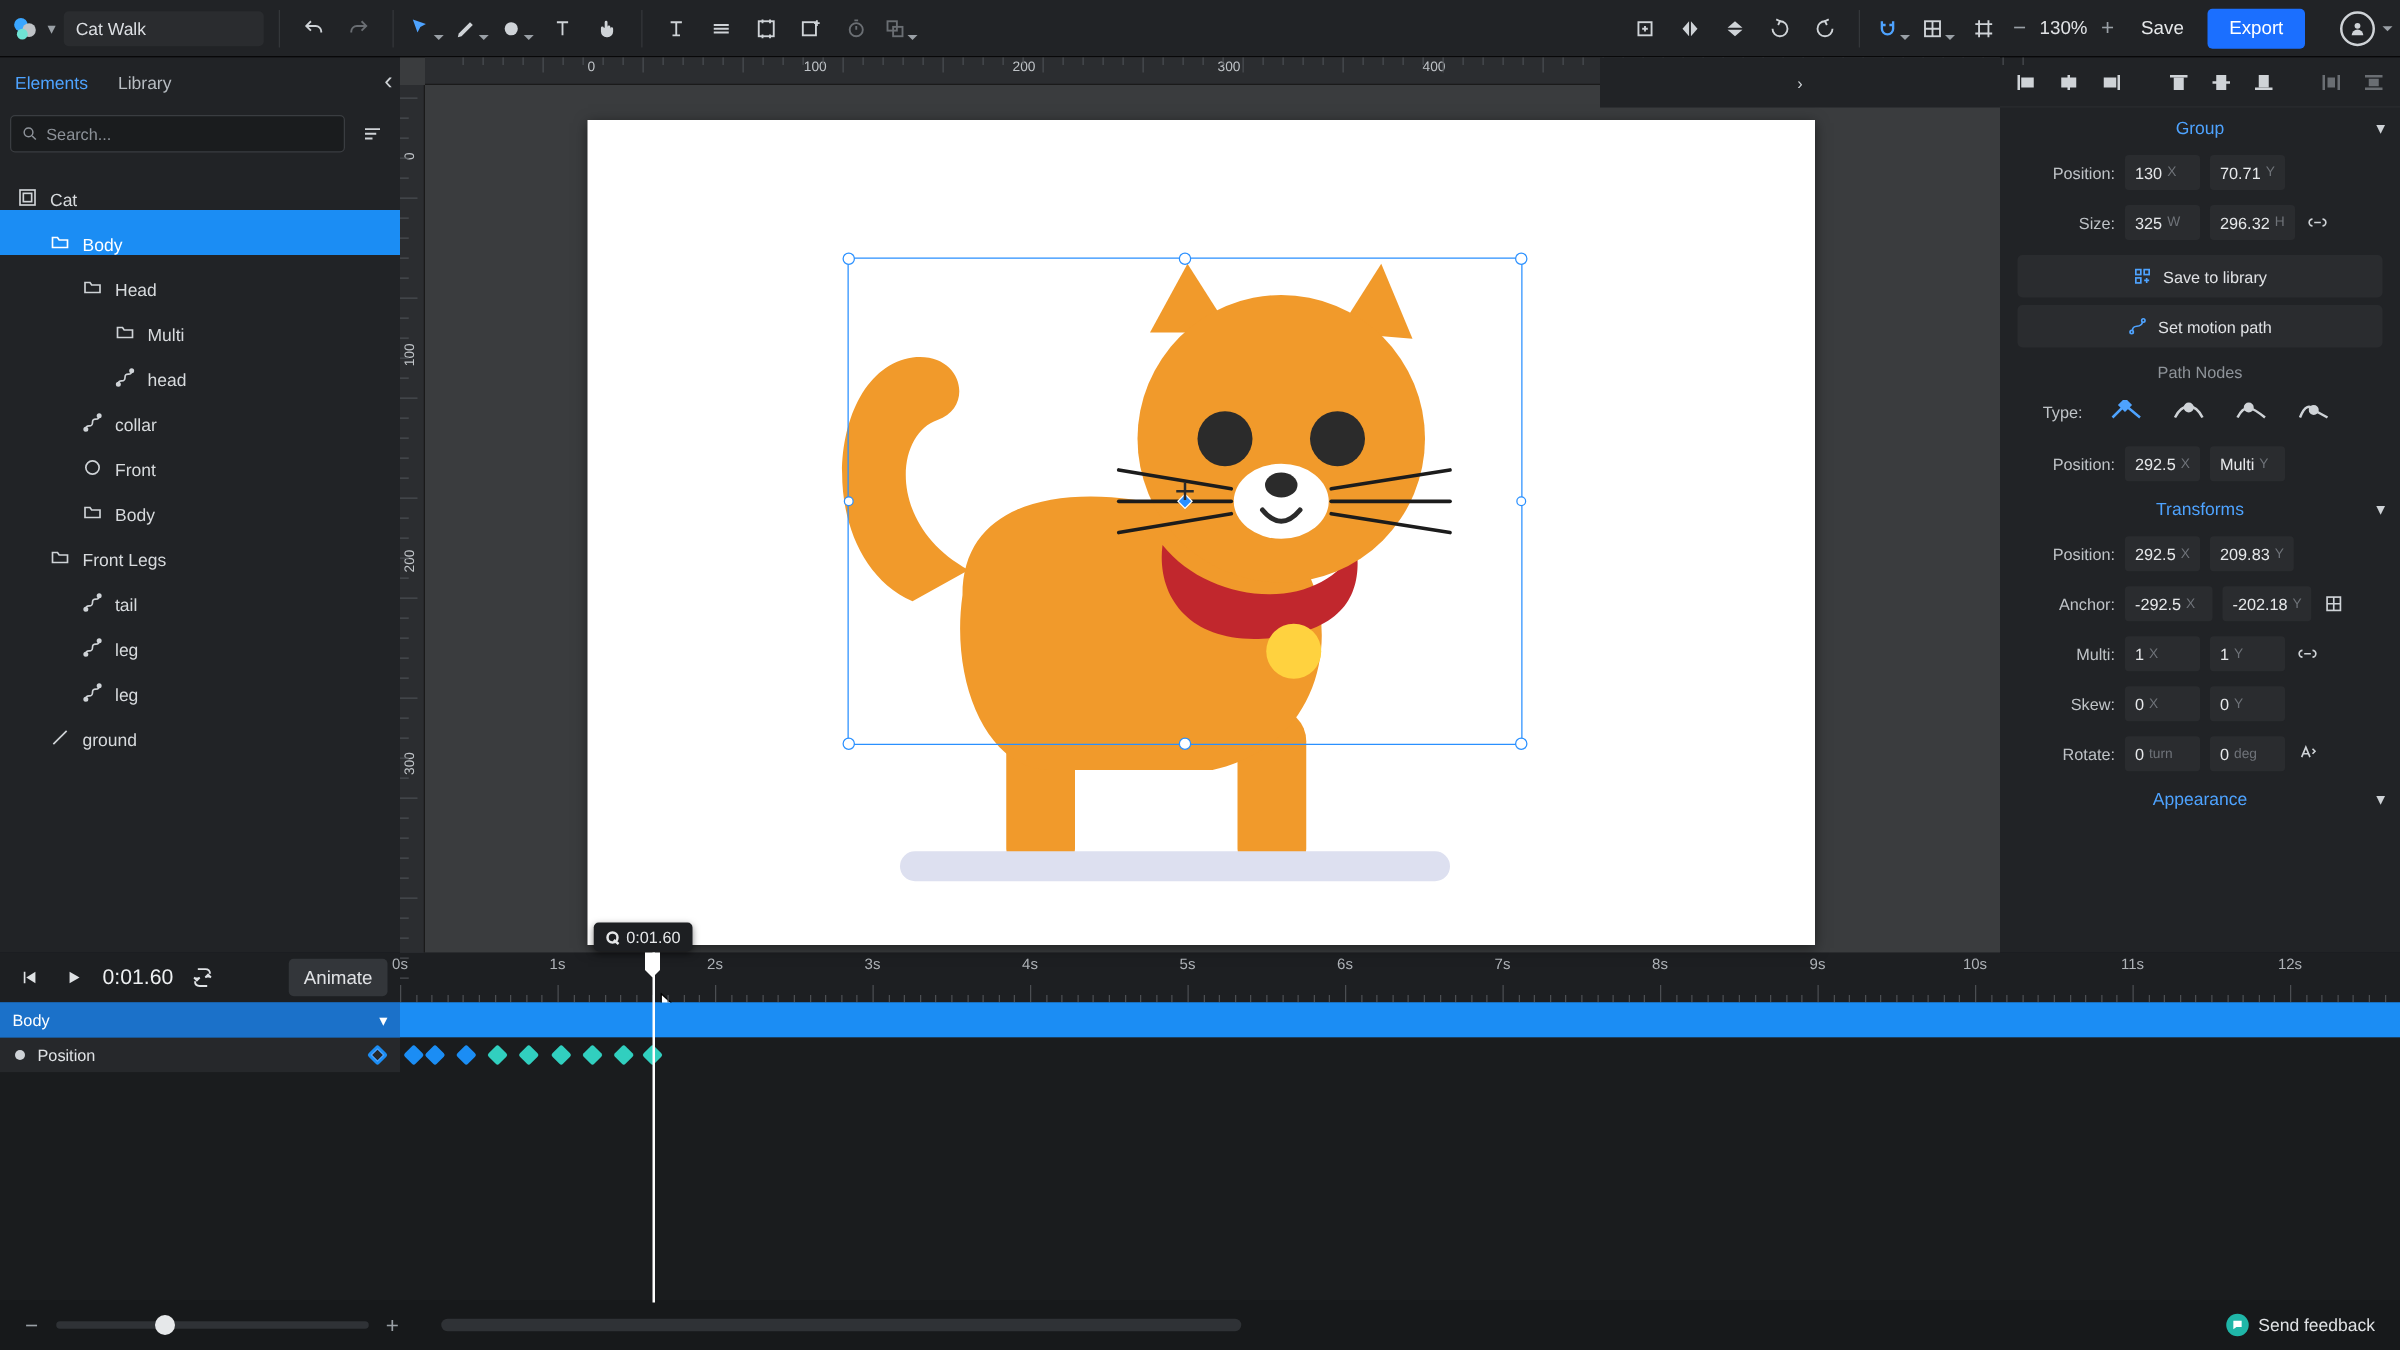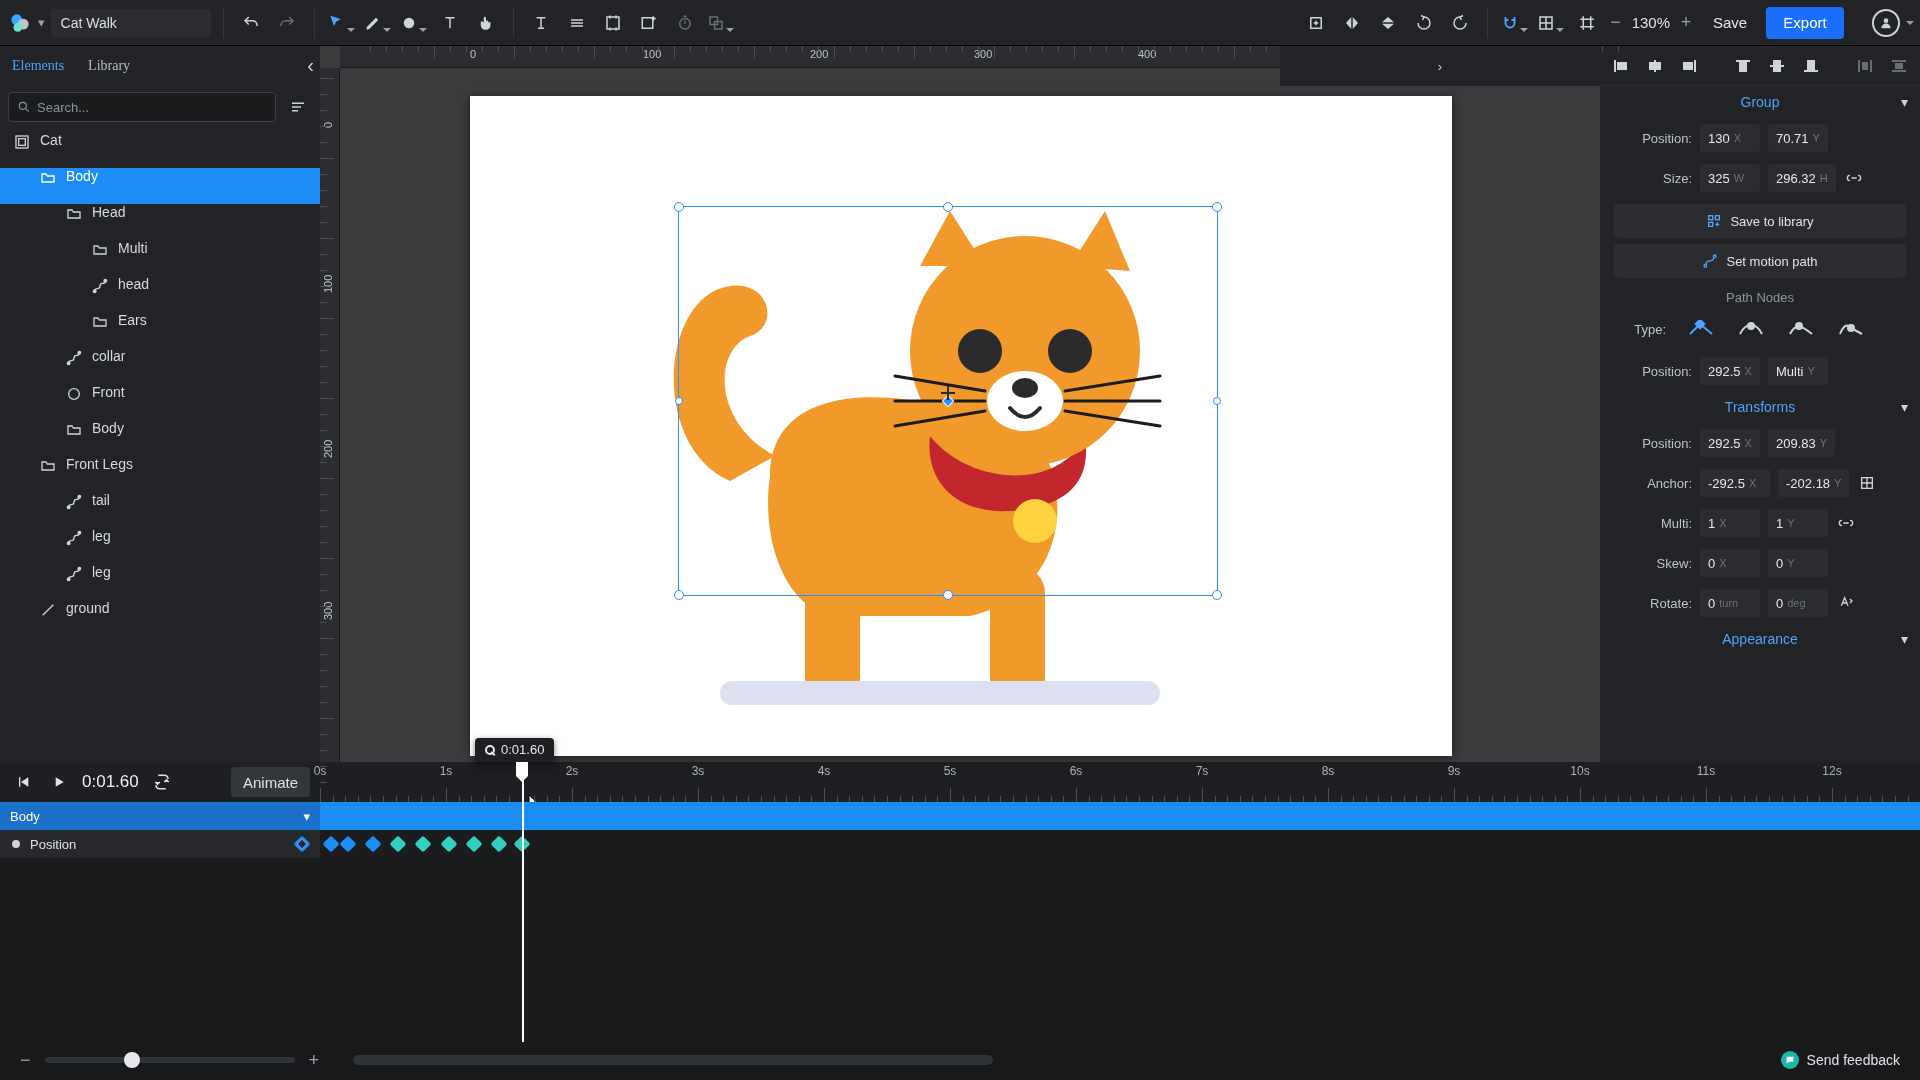--- a/index.html
+++ b/index.html
@@ -35,29 +35,29 @@
   .avatar{width:28px;height:28px;border:2px solid #cfd3d7;border-radius:50%;margin-left:22px;display:flex;align-items:center;justify-content:center;}
   .avatar svg{width:14px;height:14px;}
   .avwrap{display:flex;align-items:center;}
   .avwrap:after{content:"";margin-left:6px;border-left:4px solid transparent;border-right:4px solid transparent;border-top:4px solid #9aa0a6;}
 
   .main{display:flex;height:716px;}
 
   
   .left{width:320px;background:var(--bg1);display:flex;flex-direction:column;}
   .left-tabs{height:40px;display:flex;align-items:center;padding:0 10px;gap:20px;position:relative;}
-  .left-tabs .tab{color:#b7bcc1;font-size:14px;padding:10px 2px;font-family:Liberation Serif, serif;}
+  .left-tabs .tab{color:#b7bcc1;font-size:14px;padding:10px 2px;}
   .left-tabs .tab.active{color:var(--accent-text);}
   .left-tabs .collapse{position:absolute;right:6px;top:8px;color:#cfd3d7;font-size:20px;}
   .search-row{display:flex;align-items:center;gap:8px;padding:6px 8px;}
   .search{flex:1;height:30px;background:var(--bg0);border:1px solid #3a3d41;border-radius:4px;display:flex;align-items:center;padding:0 8px;color:#8d9299;gap:6px;}
   .filter-btn{width:28px;height:28px;display:flex;align-items:center;justify-content:center;color:#cfd3d7;}
 
   .tree{flex:1;overflow:auto;padding-top:4px;}
-  .node{height:36px;display:flex;align-items:flex-start;color:#d7dadd;font-size:14px;}
+  .node{height:36px;display:flex;align-items:flex-end;color:#d7dadd;font-size:14px;}
   .node.sel{background:var(--accent);color:#fff;}
   .node .ico{width:20px;height:20px;margin-right:8px;display:flex;align-items:center;justify-content:center;color:#cfd3d7;}
   .node.sel .ico{color:#fff;}
   .ind{display:inline-block;}
 
   
   .center{flex:1;position:relative;background:#3a3c3e;}
   .ruler-h{position:absolute;top:0;left:20px;right:0;height:22px;background:#2b2d30;border-bottom:1px solid #1a1a1a;}
   .ruler-h .tick{position:absolute;top:0;width:1px;height:22px;background:#4a4d51;}
   .ruler-h .lbl{position:absolute;top:2px;font-size:11px;color:#bfc3c7;}
@@ -362,29 +362,20 @@
         <div class="node">
           <span class="ind" style="width:90px"></span>
           <span class="ico">
             <svg width="16" height="16" viewBox="0 0 24 24" fill="none" stroke="currentColor" stroke-width="2">
               <path d="M4 20c0-8 8 0 8-8s8 0 8-8"></path>
               <circle cx="4" cy="20" r="2" fill="currentColor"></circle>
               <circle cx="20" cy="4" r="2" fill="currentColor"></circle>
             </svg>
           </span>
           <span>head</span>
-        </div>
-        <div class="node">
-          <span class="ind" style="width:90px"></span>
-          <span class="ico">
-            <svg width="16" height="16" viewBox="0 0 24 24" fill="none" stroke="currentColor" stroke-width="2">
-              <path d="M3 6h6l2 3h10v9H3z"></path>
-            </svg>
-          </span>
-          <span>Ears</span>
         </div>
         <div class="node">
           <span class="ind" style="width:64px"></span>
           <span class="ico">
             <svg width="16" height="16" viewBox="0 0 24 24" fill="none" stroke="currentColor" stroke-width="2">
               <path d="M4 20c0-8 8 0 8-8s8 0 8-8"></path>
               <circle cx="4" cy="20" r="2" fill="currentColor"></circle>
               <circle cx="20" cy="4" r="2" fill="currentColor"></circle>
             </svg>
           </span>

